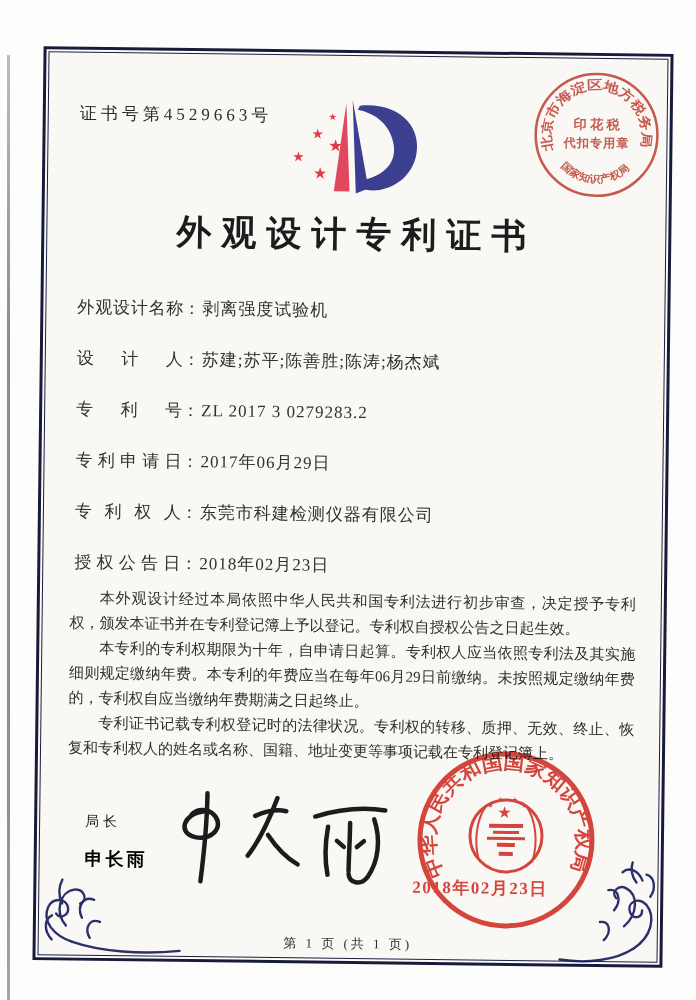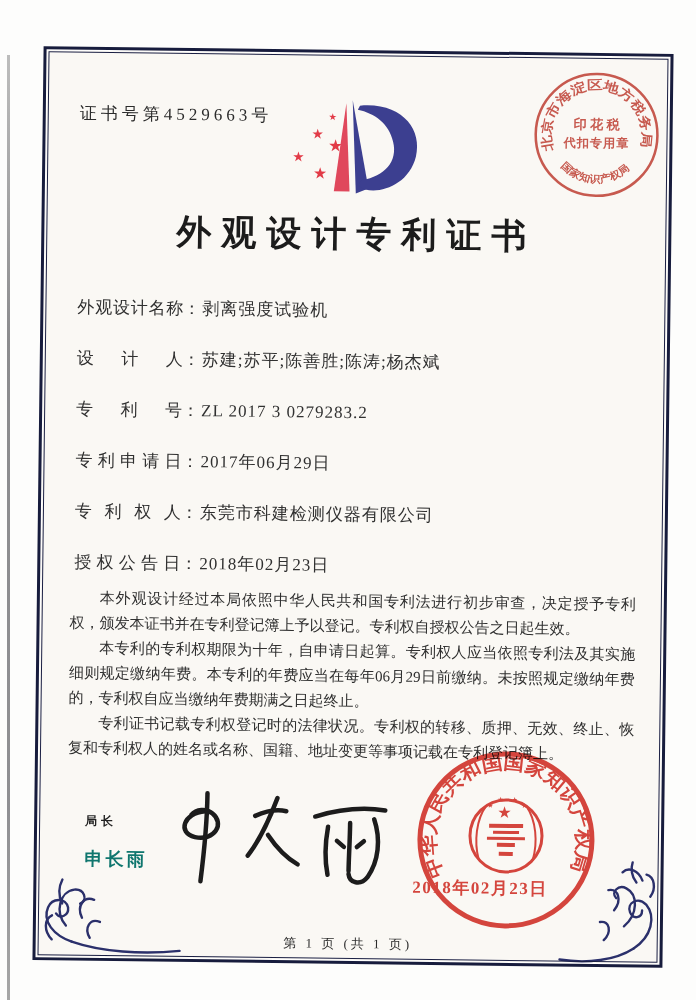--- a/index.html
+++ b/index.html
@@ -24,22 +24,22 @@
   .top-stamp{position:absolute;left:480px;top:8px;width:142px;height:142px;mix-blend-mode:multiply;opacity:.88;}
   .title{position:absolute;left:0;right:0;top:158px;text-align:center;
     font-size:35px;font-weight:700;letter-spacing:10px;color:#1c1c1c;}
   .fields{position:absolute;left:34px;top:247px;right:40px;display:flex;flex-direction:column;gap:29px;}
   .field-row{font-size:17px;line-height:22px;color:#303030;white-space:nowrap;}
   .field-label{display:inline-block;width:106px;text-align:justify;text-align-last:justify;vertical-align:top;}
   .field-colon{display:inline-block;margin-right:2px;}
   .field-value{letter-spacing:1px;}
   .paras{position:absolute;left:30px;top:536px;width:566px;}
   .paras p{margin:0;font-size:15px;line-height:25px;text-indent:2em;text-align:justify;color:#2f2f2f;}
-  .sig-title{position:absolute;left:48px;top:763px;font-size:12px;font-weight:700;letter-spacing:4px;color:#222;}
-  .sig-name{position:absolute;left:48px;top:797px;font-size:18px;font-weight:600;letter-spacing:3px;color:#0f766e;}
+  .sig-title{position:absolute;left:48px;top:763px;font-size:14px;font-weight:400;letter-spacing:4px;color:#222;}
+  .sig-name{position:absolute;left:48px;top:797px;font-size:18px;font-weight:600;letter-spacing:3px;color:#000000;}
   .signature-svg{position:absolute;left:128px;top:728px;width:240px;height:120px;}
   .big-seal{position:absolute;left:372px;top:693px;width:198px;height:198px;mix-blend-mode:multiply;opacity:.92;}
   .flourish{position:absolute;mix-blend-mode:multiply;}
   .flourish.bl{left:-4px;top:810px;width:150px;height:98px;}
   .flourish.br{left:522px;top:796px;width:104px;height:116px;}
   .footer{position:absolute;left:0;right:0;top:882px;text-align:center;
     font-size:13px;letter-spacing:3px;color:#2b2b2b;}
 </style>
 </head>
 <body>

